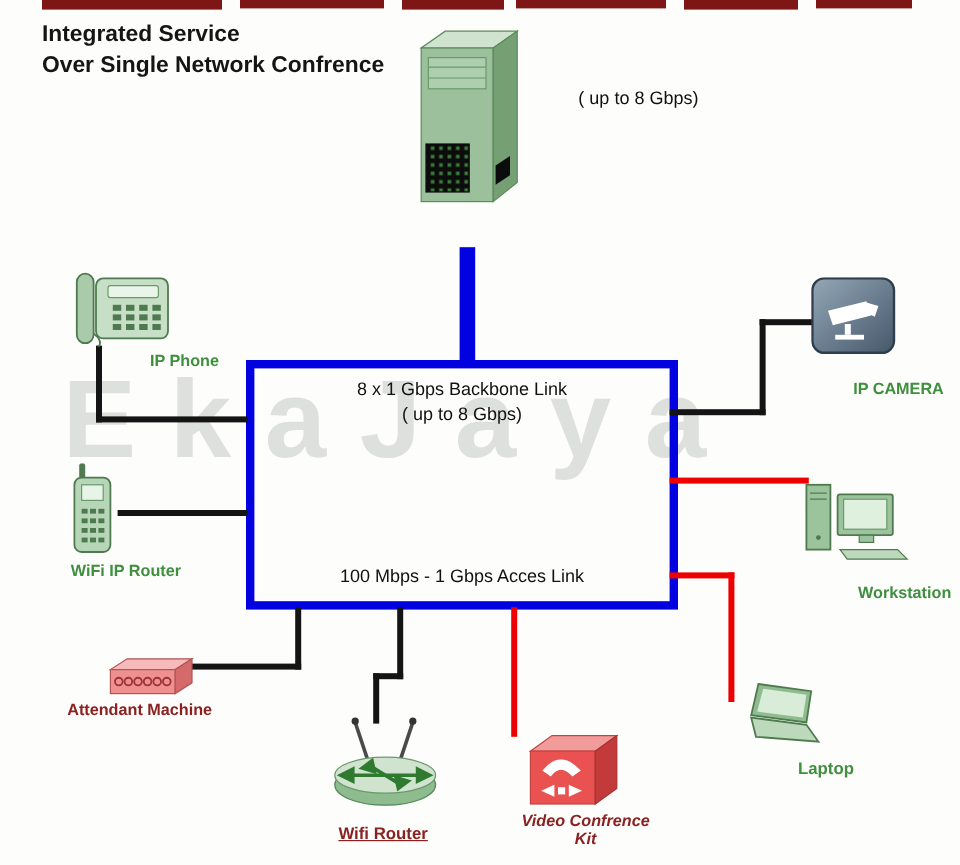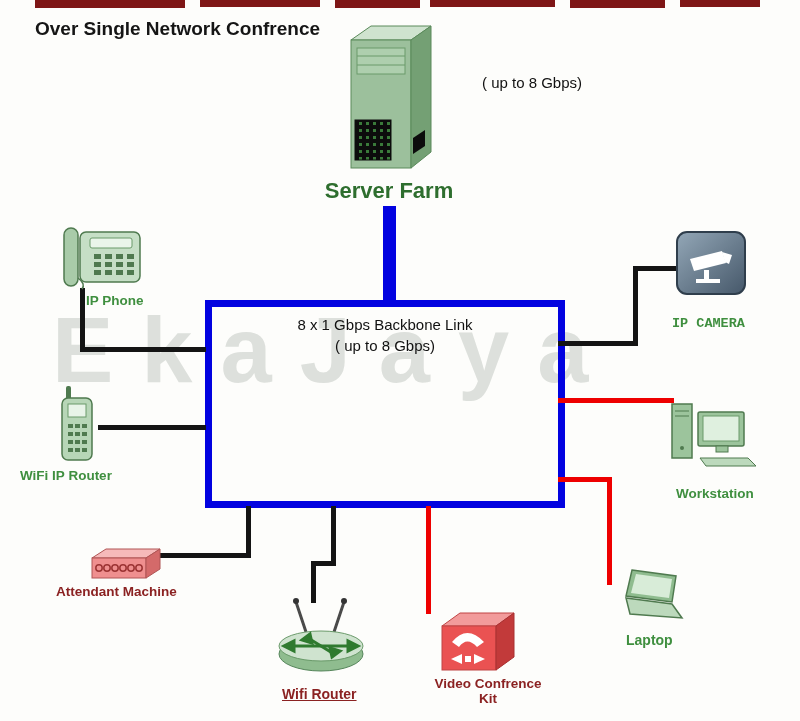--- a/index.html
+++ b/index.html
@@ -3,60 +3,62 @@
 <meta charset="utf-8">
 <style>
   html,body{margin:0;padding:0;background:#ffffff;}
   .stage{position:relative;width:800px;height:721px;background:#fdfdfb;overflow:hidden;
          font-family:"Liberation Sans",sans-serif;}
   .line{position:absolute;z-index:3;}
   .black{background:#141414;}
   .red{background:#ee0000;}
   .blue{background:#0202e0;}
   .lbl{position:absolute;z-index:4;font-weight:bold;font-size:13.5px;white-space:nowrap;}
-  .green{color:#3f8f3f;}
+  .green{color:#3f8f3f;padding-left:39px;}
   .darkred{color:#8b2222;}
   .icon{position:absolute;z-index:4;line-height:0;}
   .strip{position:absolute;top:0;background:#7e1616;z-index:4;}
   #title{position:absolute;left:35px;top:16px;z-index:4;font-size:19px;font-weight:600;
          color:#151515;line-height:26px;}
   #watermark{position:absolute;left:52px;top:298px;z-index:1;font-size:92px;font-weight:bold;
          letter-spacing:28px;color:rgba(150,160,150,0.30);white-space:nowrap;}
   #backbone-box{position:absolute;left:205px;top:300px;width:360px;height:208px;
          border:7px solid #0202e0;box-sizing:border-box;background:transparent;z-index:2;}
   .boxtext{position:absolute;width:346px;text-align:center;font-size:15px;color:#111;
          z-index:4;font-weight:500;}
   #server-farm{position:absolute;left:314px;top:178px;width:150px;text-align:center;z-index:4;
          font-size:22px;font-weight:bold;color:#2e6e2e;}
   #server-link{position:absolute;left:452px;top:72px;width:160px;text-align:center;z-index:4;
          font-size:15px;color:#111;line-height:22px;}
   .vc-label{position:absolute;left:432px;top:676px;width:112px;text-align:center;z-index:4;
-         font-weight:bold;font-size:13.5px;color:#8b2222;line-height:15px;}
+         font-weight:bold;font-size:13.5px;color:#8b2222;line-height:15px;font-style:italic;}
 </style>
 </head>
 <body>
 
 <div class="stage">
 
   <div class="strip" style="left:35px;width:150px;height:8px;"></div>
   <div class="strip" style="left:200px;width:120px;height:7px;"></div>
   <div class="strip" style="left:335px;width:85px;height:8px;"></div>
   <div class="strip" style="left:430px;width:125px;height:7px;"></div>
   <div class="strip" style="left:570px;width:95px;height:8px;"></div>
   <div class="strip" style="left:680px;width:80px;height:7px;"></div>
 
   <div id="watermark">EkaJaya</div>
 
   <div id="title">
+    <div>Integrated Service</div>
     <div>Over Single Network Confrence</div>
   </div>
 
   <div id="backbone-box"></div>
   <div class="boxtext" style="left:212px;top:316px;">8 x 1 Gbps Backbone Link</div>
   <div class="boxtext" style="left:212px;top:337px;">( up to 8 Gbps)</div>
+  <div class="boxtext" style="left:212px;top:472px;">100 Mbps - 1 Gbps Acces Link</div>
 
   <div class="line blue" style="left:383px;top:206px;width:13px;height:100px;"></div>
 
   <div class="line black" style="left:80px;top:288px;width:5px;height:64px;"></div>
   <div class="line black" style="left:80px;top:347px;width:126px;height:5px;"></div>
 
   <div class="line black" style="left:98px;top:425px;width:108px;height:5px;"></div>
 
   <div class="line black" style="left:246px;top:506px;width:5px;height:52px;"></div>
   <div class="line black" style="left:160px;top:553px;width:91px;height:5px;"></div>
@@ -87,21 +89,20 @@
       <polygon points="8,18 68,18 88,4 28,4" fill="#cfe3cf" stroke="#5a8a5a" stroke-width="1"></polygon>
       <rect x="8" y="18" width="60" height="128" fill="#9cc09c" stroke="#5a8a5a"></rect>
       <polygon points="68,18 88,4 88,130 68,146" fill="#74a074" stroke="#5a8a5a"></polygon>
       <rect x="14" y="26" width="48" height="26" fill="#aecfae" stroke="#6a9a6a"></rect>
       <line x1="14" y1="34" x2="62" y2="34" stroke="#6a9a6a"></line>
       <line x1="14" y1="43" x2="62" y2="43" stroke="#6a9a6a"></line>
       <rect x="12" y="98" width="36" height="40" fill="url(#srvdots)" stroke="#0c0c0c"></rect>
       <polygon points="70,116 82,108 82,124 70,132" fill="#0c0c0c"></polygon>
     </svg>
   </div>
-  <div id="server-farm">Server Farm</div>
   <div id="server-link">
     <div>( up to 8 Gbps)</div>
   </div>
 
   <div class="icon" style="left:60px;top:226px;">
     <svg width="84" height="64" viewBox="0 0 84 64">
       <rect x="20" y="6" width="60" height="50" rx="6" fill="#c6dfc6" stroke="#4f7a4f" stroke-width="1.5"></rect>
       <rect x="30" y="12" width="42" height="10" rx="2" fill="#eaf5ea" stroke="#6a9a6a"></rect>
       <g fill="#4f7a4f">
         <rect x="34" y="28" width="7" height="5"></rect>
@@ -207,21 +208,21 @@
             <stop offset="1" stop-color="#46586a"></stop>
         </linearGradient>
       </defs>
       <rect x="1" y="1" width="68" height="62" rx="10" fill="url(#camg)" stroke="#2f3e4c" stroke-width="2"></rect>
       <polygon points="14,28 46,20 50,32 18,40" fill="#ffffff"></polygon>
       <polygon points="46,21 56,24 53,33 49,31" fill="#ffffff"></polygon>
       <rect x="28" y="39" width="5" height="9" fill="#ffffff"></rect>
       <rect x="20" y="48" width="24" height="4" fill="#ffffff"></rect>
     </svg>
   </div>
-  <div class="lbl green" style="left:672px;top:316px;font-family:Liberation Mono, monospace;">IP CAMERA</div>
+  <div class="lbl green" style="left:672px;top:316px;">IP CAMERA</div>
 
   <div class="icon" style="left:670px;top:400px;">
     <svg width="90" height="74" viewBox="0 0 90 74">
       <rect x="2" y="4" width="20" height="54" fill="#9cc49c" stroke="#4f7a4f" stroke-width="1.5"></rect>
       <line x1="5" y1="11" x2="19" y2="11" stroke="#4f7a4f"></line>
       <line x1="5" y1="16" x2="19" y2="16" stroke="#4f7a4f"></line>
       <circle cx="12" cy="48" r="2" fill="#4f7a4f"></circle>
       <rect x="28" y="12" width="46" height="34" rx="2" fill="#9cc49c" stroke="#4f7a4f" stroke-width="1.5"></rect>
       <rect x="33" y="16" width="36" height="25" fill="#dff0df" stroke="#6a9a6a"></rect>
       <rect x="46" y="46" width="12" height="6" fill="#9cc49c" stroke="#4f7a4f"></rect>

